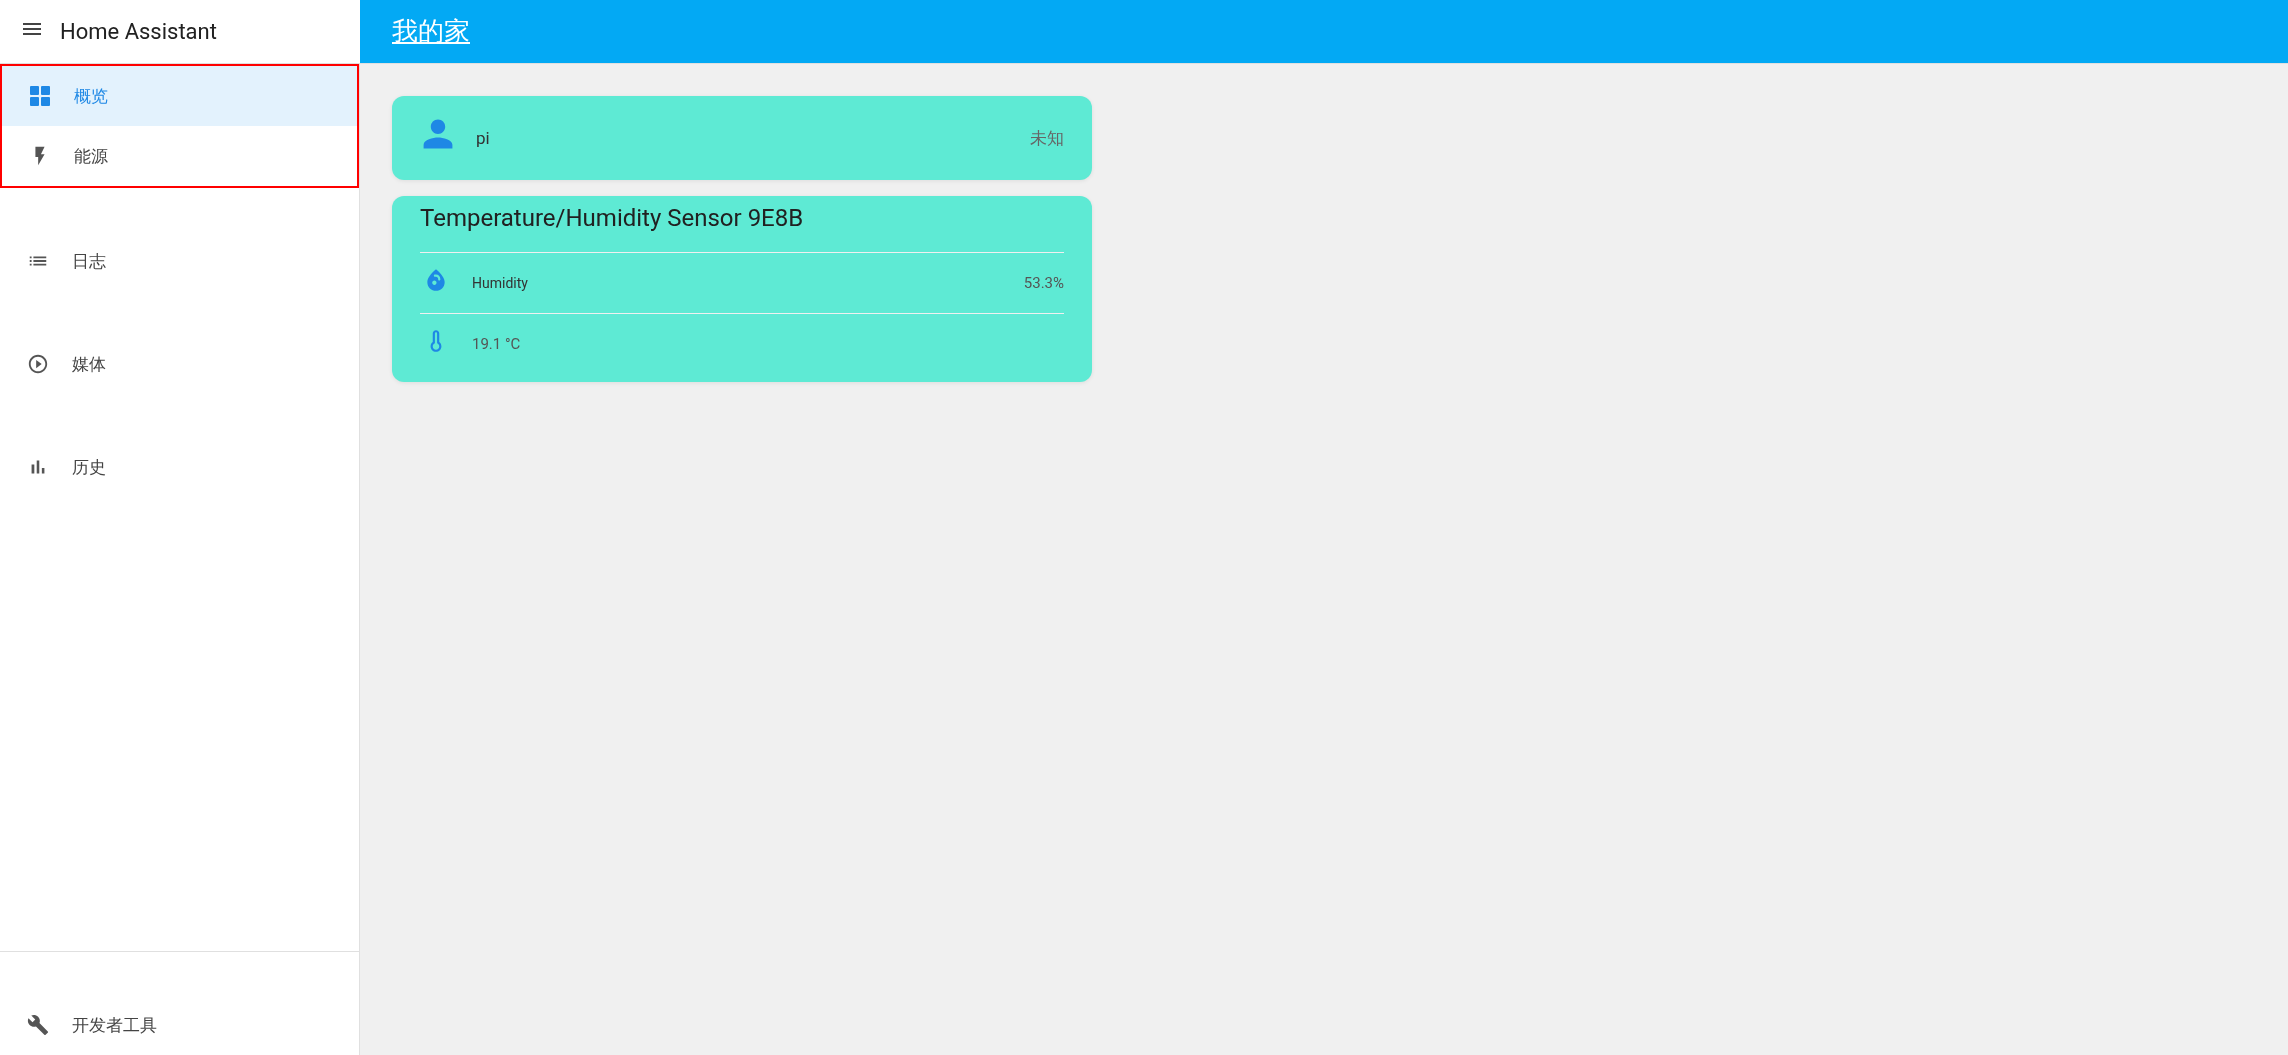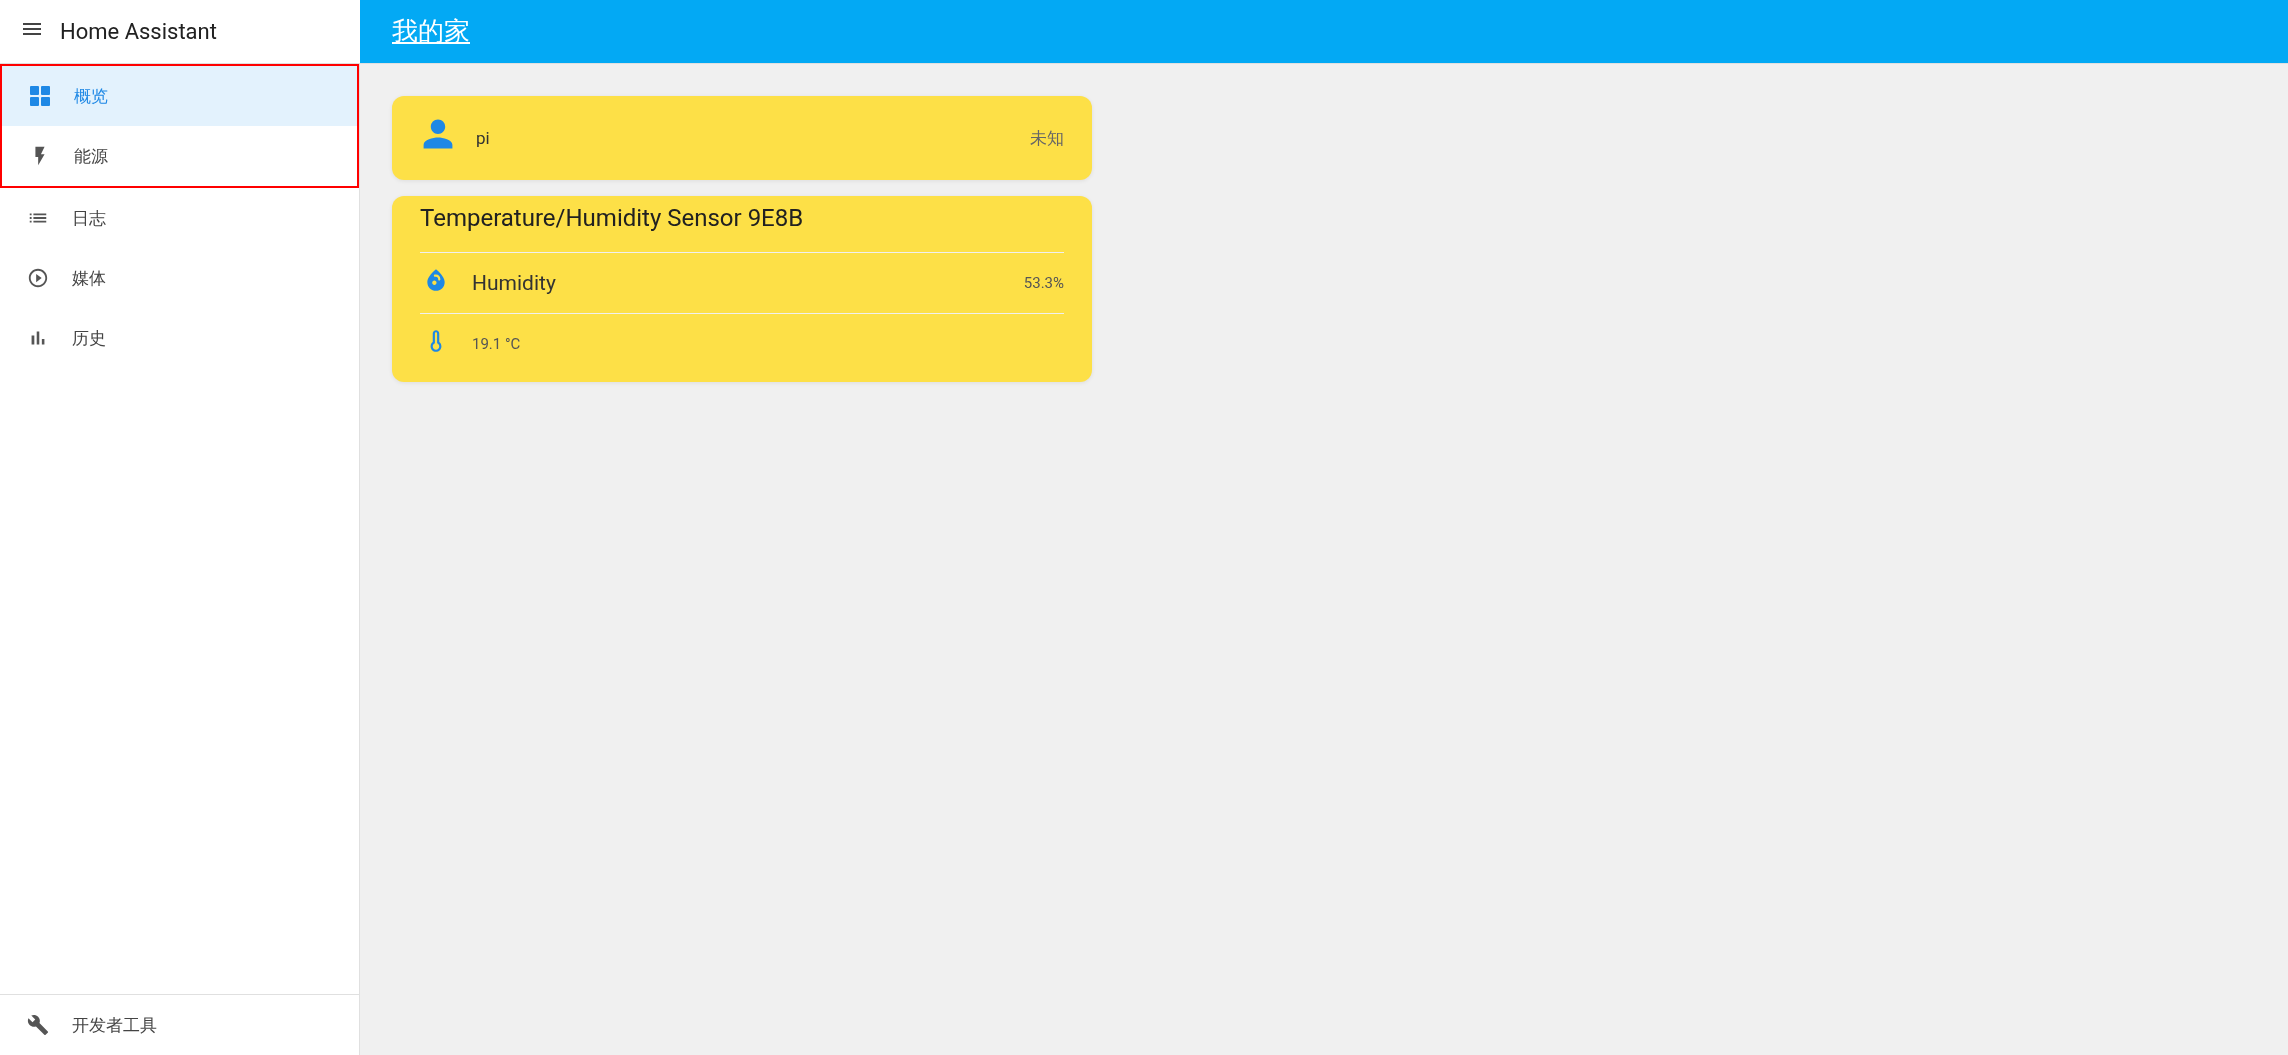--- a/index.html
+++ b/index.html
@@ -70,20 +70,21 @@
 
     
     .sidebar {
       width: 360px;
       min-width: 360px;
       background: #fff;
       display: flex;
       flex-direction: column;
       overflow-y: auto;
       border-right: 1px solid #e0e0e0;
+      gap: 43px;
     }
 
     .sidebar-item {
       display: flex;
       align-items: center;
       padding: 0 24px;
       height: 60px;
       cursor: pointer;
       gap: 20px;
       color: #444;
@@ -135,21 +136,21 @@
       background: #f0f0f0;
       overflow-y: auto;
       padding: 32px;
       display: flex;
       flex-direction: column;
       gap: 16px;
       align-items: flex-start;
     }
 
     .card {
-      background: #fde047;
+      background: #5eead4;
       border-radius: 12px;
       width: 700px;
       box-shadow: 0 1px 4px rgba(0,0,0,0.08);
       overflow: hidden;
     }
 
     
     .user-card {
       display: flex;
       align-items: center;
@@ -197,21 +198,21 @@
     .sensor-icon {
       color: #1e88e5;
       font-size: 24px;
       width: 32px;
       text-align: center;
       flex-shrink: 0;
     }
 
     .sensor-name {
       flex: 1;
-      font-size: 21px;
+      font-size: 14px;
       color: #333;
     }
 
     .sensor-value {
       font-size: 15px;
       color: #555;
       text-align: right;
     }
 
     

